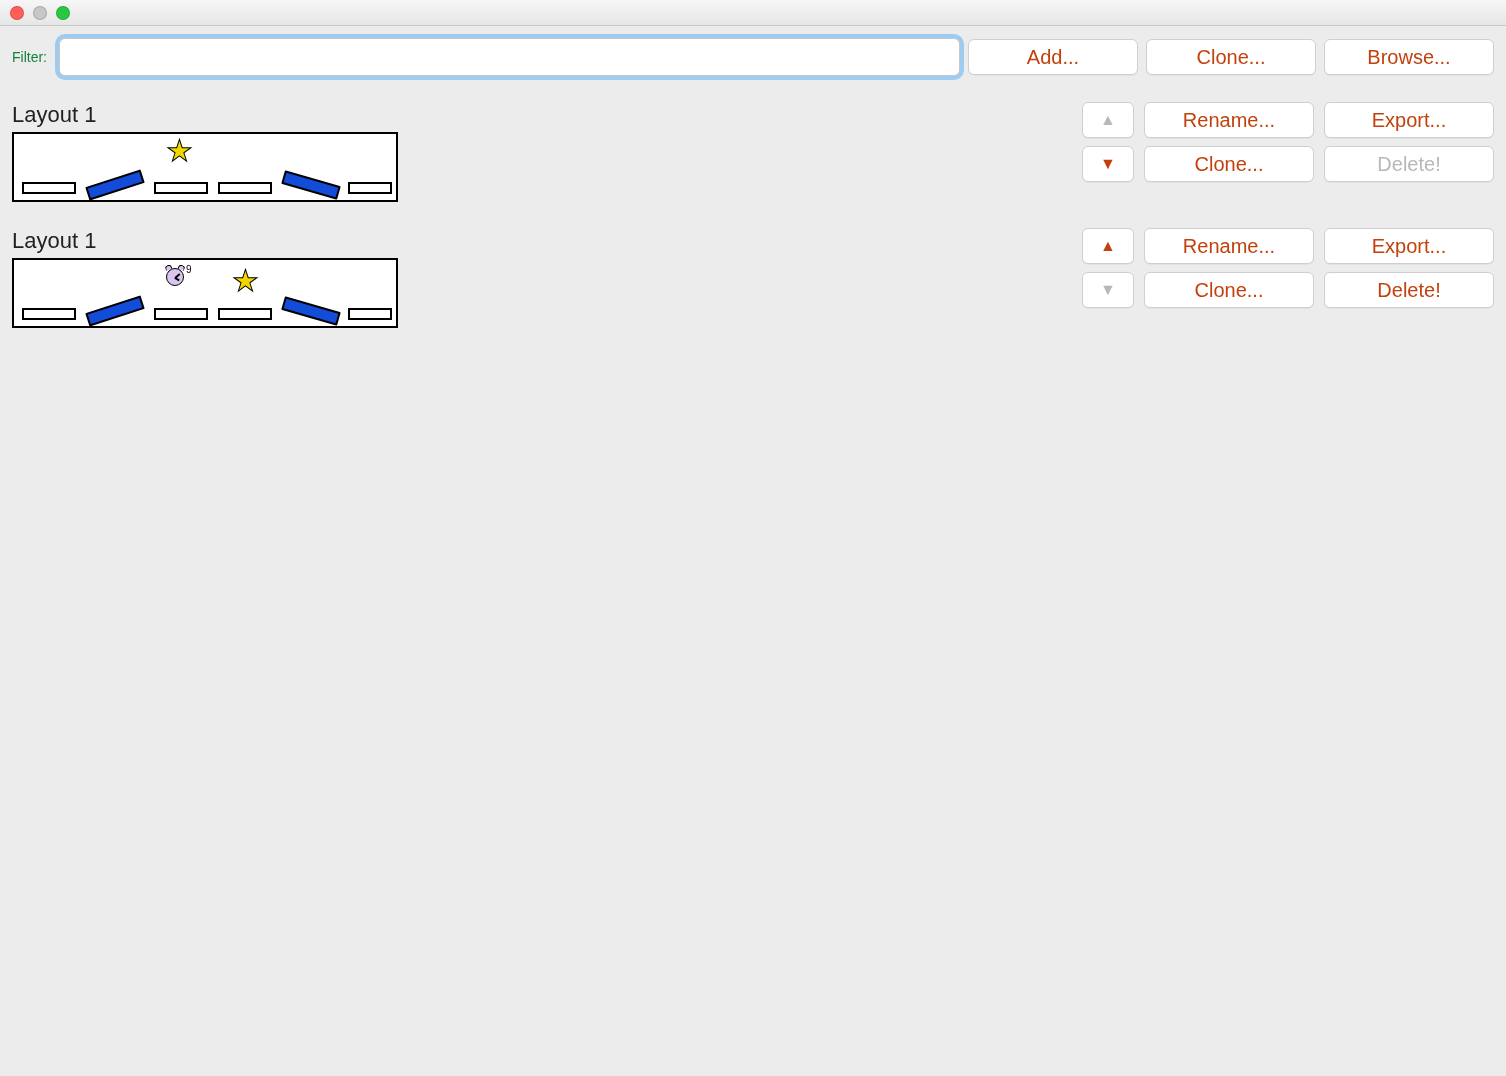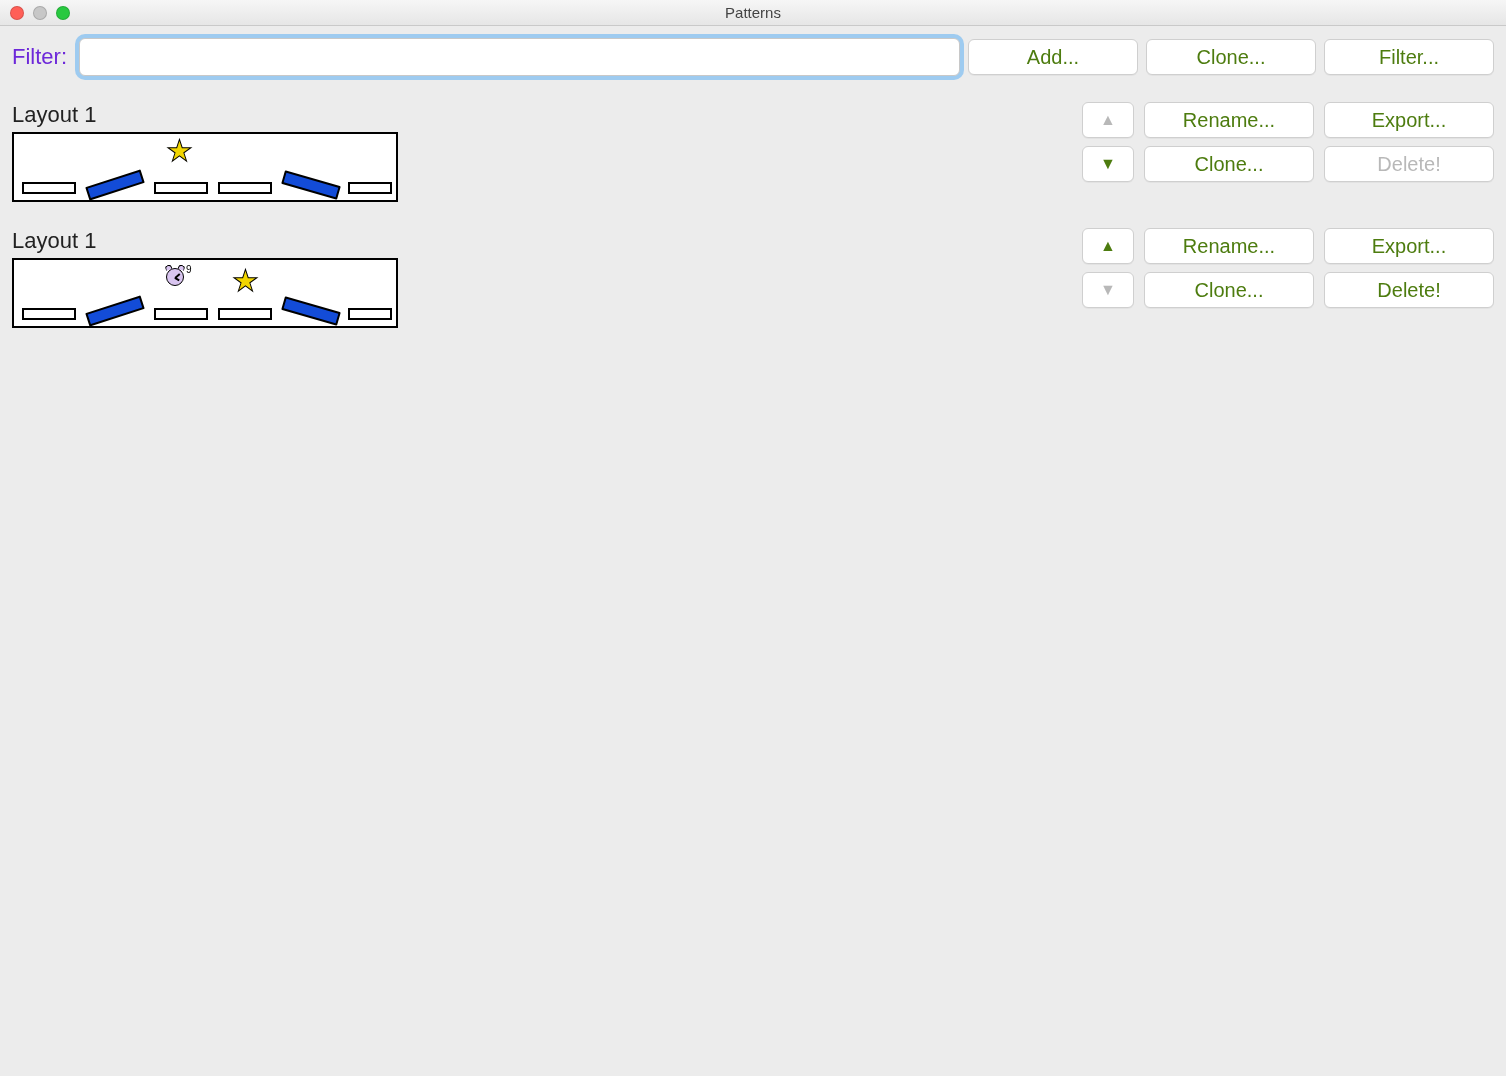--- a/index.html
+++ b/index.html
@@ -48,22 +48,22 @@
   .content {
     padding: 12px;
   }
 
   .toprow {
     display: flex;
     align-items: center;
     gap: 8px;
   }
   .filter-label {
-    font-size: 22px;
-    color: #6d28d9;
+    font-size: 14px;
+    color: #15803d;
     padding-right: 4px;
   }
   .filter-wrap {
     flex: 1;
     position: relative;
   }
   .filter-input {
     width: 100%;
     height: 38px;
     font-size: 18px;
@@ -74,21 +74,21 @@
     background: #fff;
     box-shadow: 0 0 0 4px #9ecbf0;
   }
 
   .btn {
     height: 36px;
     background: #fff;
     border: 1px solid #cfcfcf;
     border-radius: 6px;
     font-size: 20px;
-    color: #4d7c0f;
+    color: #c2410c;
     padding: 0 8px;
     display: inline-flex;
     align-items: center;
     justify-content: center;
     box-shadow: 0 1px 0 rgba(0,0,0,0.04);
     cursor: default;
   }
   .btn.w-top { width: 170px; }
   .btn.w-act { width: 170px; }
   .btn.icon  { width: 52px; font-size: 16px; }
@@ -181,33 +181,32 @@
 </style>
 </head>
 <body>
 
 <div class="titlebar">
   <div class="traffic">
     <div class="light red"></div>
     <div class="light yellow"></div>
     <div class="light green"></div>
   </div>
-  <div class="title">Patterns</div>
 </div>
 
 <div class="content">
 
   <div class="toprow">
     <div class="filter-label">Filter:</div>
     <div class="filter-wrap">
       <input class="filter-input" type="text" value="" style="">
     </div>
     <button class="btn w-top">Add...</button>
     <button class="btn w-top">Clone...</button>
-    <button class="btn w-top">Filter...</button>
+    <button class="btn w-top">Browse...</button>
   </div>
 
   <div class="pattern-block">
     <div class="pattern-left">
       <div class="pattern-name">Layout 1</div>
       <div class="thumb">
         <span class="star" style="left:152px; top:2px;">★</span>
         <div class="brick" style="left:8px;  top:48px;"></div>
         <div class="brick blue" style="left:72px; top:44px; transform:rotate(-18deg);"></div>
         <div class="brick" style="left:140px;top:48px;"></div>

